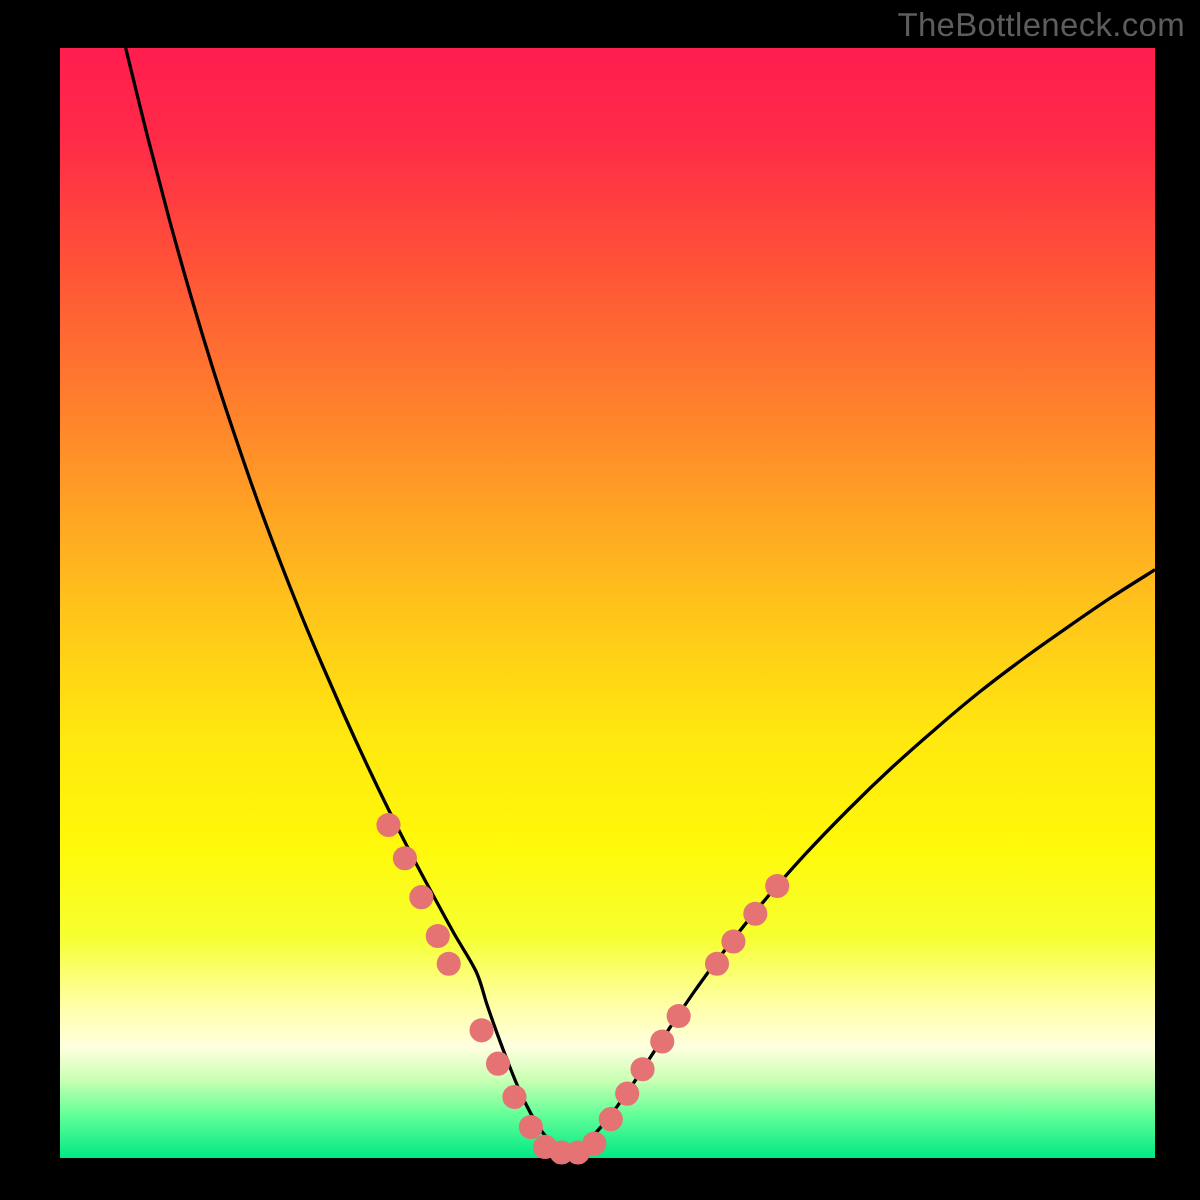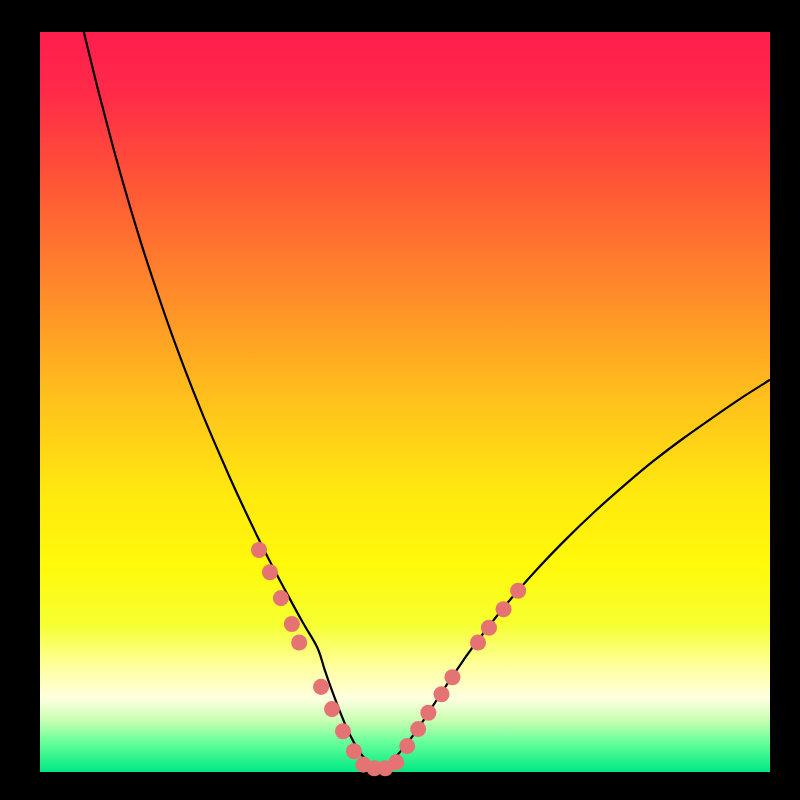--- a/index.html
+++ b/index.html
@@ -31,20 +31,21 @@
   svg {
     position: absolute;
     top: 0;
     left: 0;
   }
 </style>
 </head>
 <body>
 
 <div class="frame">
+  <div class="watermark">TheBottleneck.com</div>
   <svg id="chart-svg" width="800" height="800" viewBox="0 0 800 800">
     <defs>
       <linearGradient id="bg-grad" x1="0" y1="0" x2="0" y2="1">
           <stop offset="0%" stop-color="#ff1e4f"></stop>
           <stop offset="8%" stop-color="#ff2a48"></stop>
           <stop offset="20%" stop-color="#ff5437"></stop>
           <stop offset="35%" stop-color="#ff8a2a"></stop>
           <stop offset="50%" stop-color="#ffc21b"></stop>
           <stop offset="62%" stop-color="#ffe80f"></stop>
           <stop offset="72%" stop-color="#fff90a"></stop>

